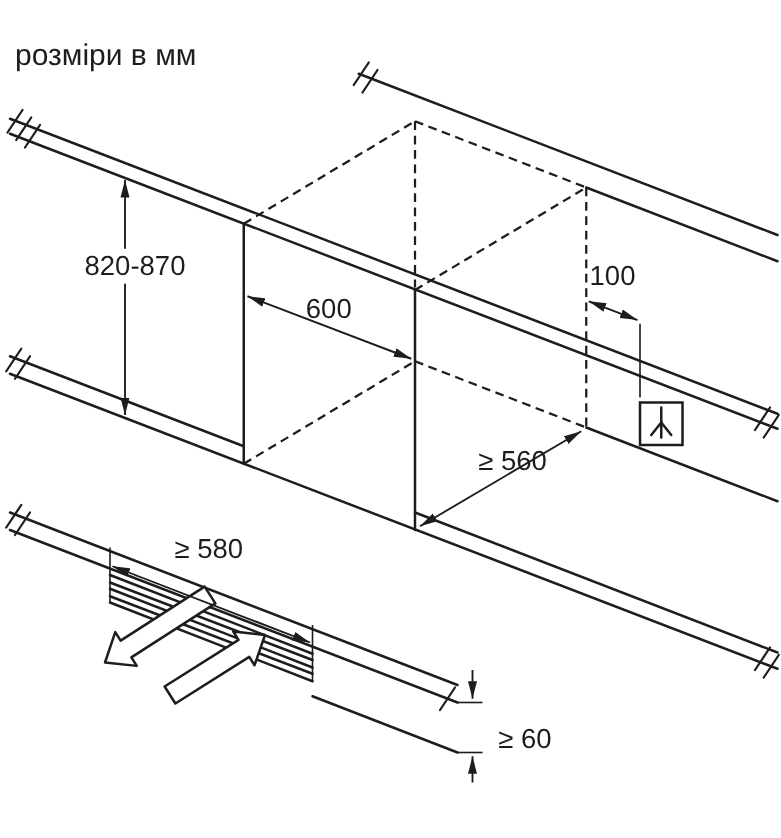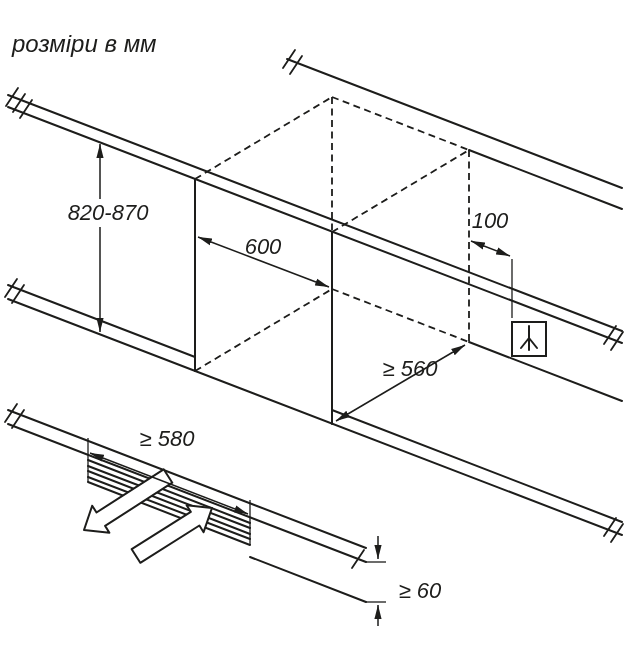--- a/index.html
+++ b/index.html
@@ -3,21 +3,21 @@
 <meta charset="utf-8">
 <style>
   :root { --ink: #1d1d1b; }
   html, body {
     margin: 0; padding: 0;
     background: #ffffff;
     width: 625px; height: 670px;
     overflow: hidden;
     font-family: "Liberation Sans", sans-serif;
   }
-  .stage { position: relative; width: 625px; height: 670px; background: #fff; font-style: italic; }
+  .stage { position: relative; width: 625px; height: 670px; background: #fff; }
   svg { display: block; }
   svg text {
     font-family: "Liberation Sans", sans-serif;
     font-size: 22px;
     fill: var(--ink);
   }
   svg text.title-text { font-size: 24px; }
   .s    { stroke: var(--ink); stroke-width: 2;   fill: none; stroke-linecap: round; }
   .thin { stroke: var(--ink); stroke-width: 1.3; fill: none; }
   .dim  { stroke: var(--ink); stroke-width: 1.5; fill: none; }

